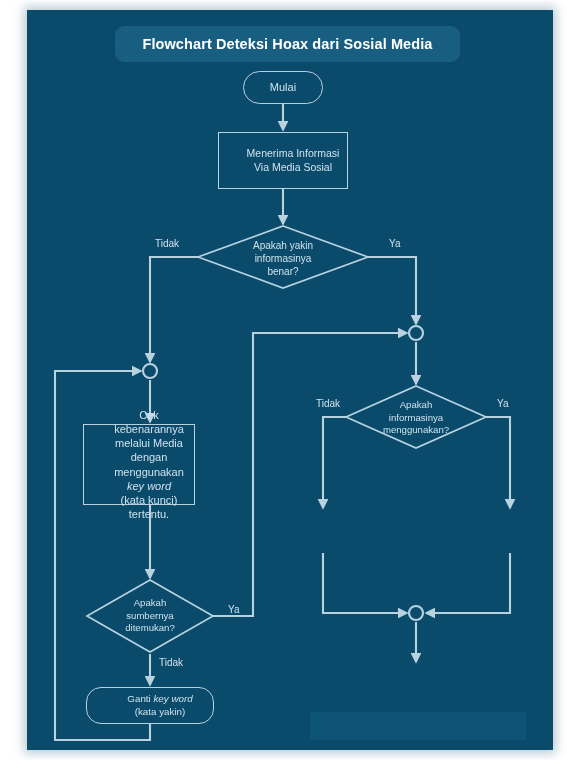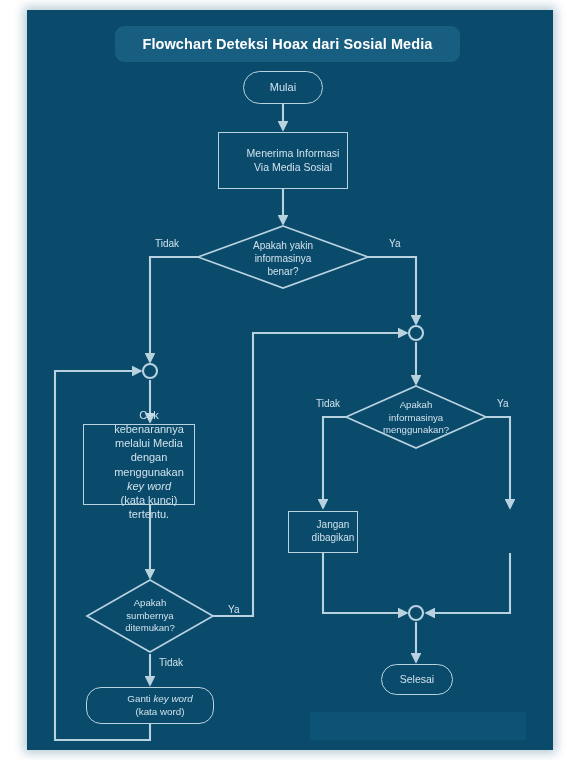--- a/index.html
+++ b/index.html
@@ -203,44 +203,35 @@
   <div class="edge-label" style="left:228px; top:604px;">
     <span>Ya</span>
   </div>
   <div class="edge-label" style="left:159px; top:657px;">
     <span>Tidak</span>
   </div>
 
   <div class="node process" style="left:86px; top:687px; width:128px; height:37px; font-size:9.8px;border-radius:15px;">
     <span class="txt">
       <span>Ganti </span><em>key word</em><br>
-      <span>(kata word)</span>
+      <span>(kata yakin)</span>
     </span>
   </div>
 
   <div class="diamond-text" style="left:368px; top:394px; width:96px; height:48px; font-size:9.6px;">
     <span>
       <span>Apakah</span><br>
       <span>informasinya</span><br>
       <span>menggunakan?</span>
     </span>
   </div>
 
   <div class="edge-label" style="left:316px; top:398px;">
     <span>Tidak</span>
   </div>
   <div class="edge-label" style="left:497px; top:398px;">
     <span>Ya</span>
   </div>
 
-  <div class="node process" style="left:288px; top:511px; width:70px; height:42px; font-size:10px;">
-    <span class="txt">
-      <span>Jangan</span><br>
-      <span>dibagikan</span>
-    </span>
-  </div>
-
-
-  <div class="node terminator" style="left:381px; top:664px; width:72px; height:31px; font-size:10.5px;">
-    <span class="txt">Selesai</span>
-  </div>
+
+
 
 </div>
 
 </body></html>

